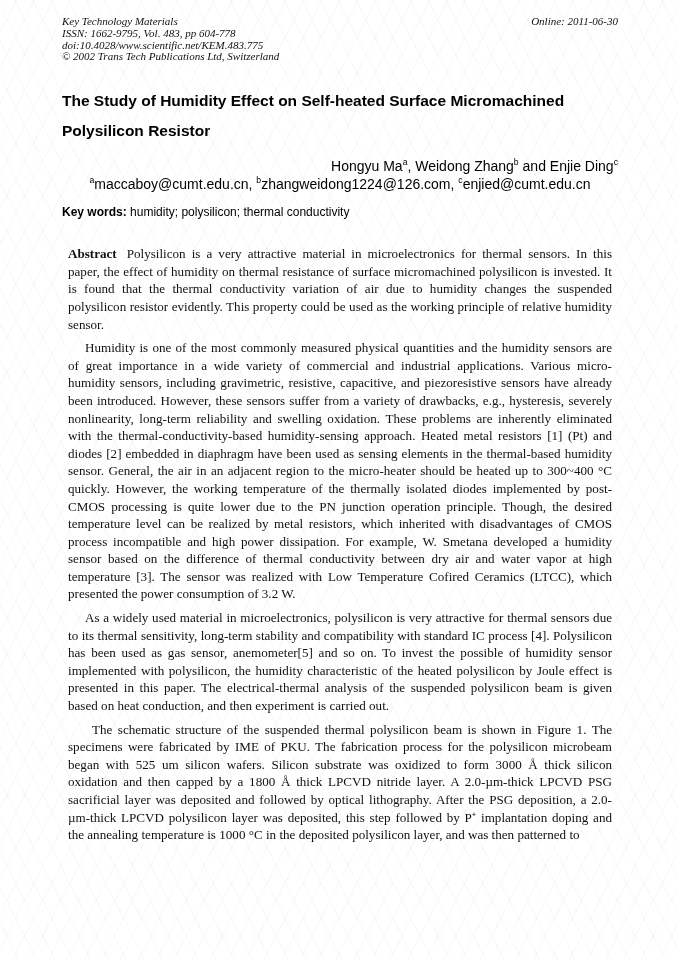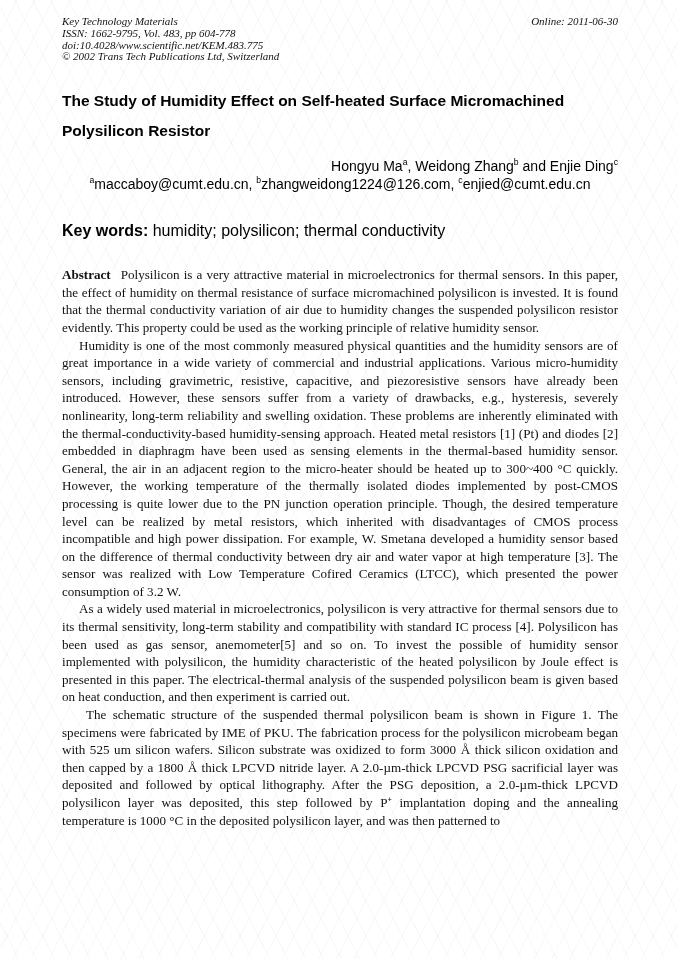--- a/index.html
+++ b/index.html
@@ -70,29 +70,29 @@
     color: #000;
   }
   .emails {
     margin-top: 2px;
     text-align: center;
     font-family: "Liberation Sans", sans-serif;
     font-size: 14px;
     color: #000;
   }
   .keywords {
-    margin-top: 30px;
+    margin-top: 13px;
     font-family: "Liberation Sans", sans-serif;
-    font-size: 16px;
+    font-size: 12px;
     color: #000;
   }
   .keywords .kw-label { font-weight: bold; }
   
   .body-par {
-    margin: 0;
+    margin: 6px;
     font-size: 13.1px;
     line-height: 17.6px;
     text-align: justify;
     color: #111;
   }
   .abstract { margin-top: 26px; }
   .abstract .abs-label { font-weight: bold; margin-right: 10px; }
   .sec-heading {
     margin: 0;
     margin-top: 25px;

